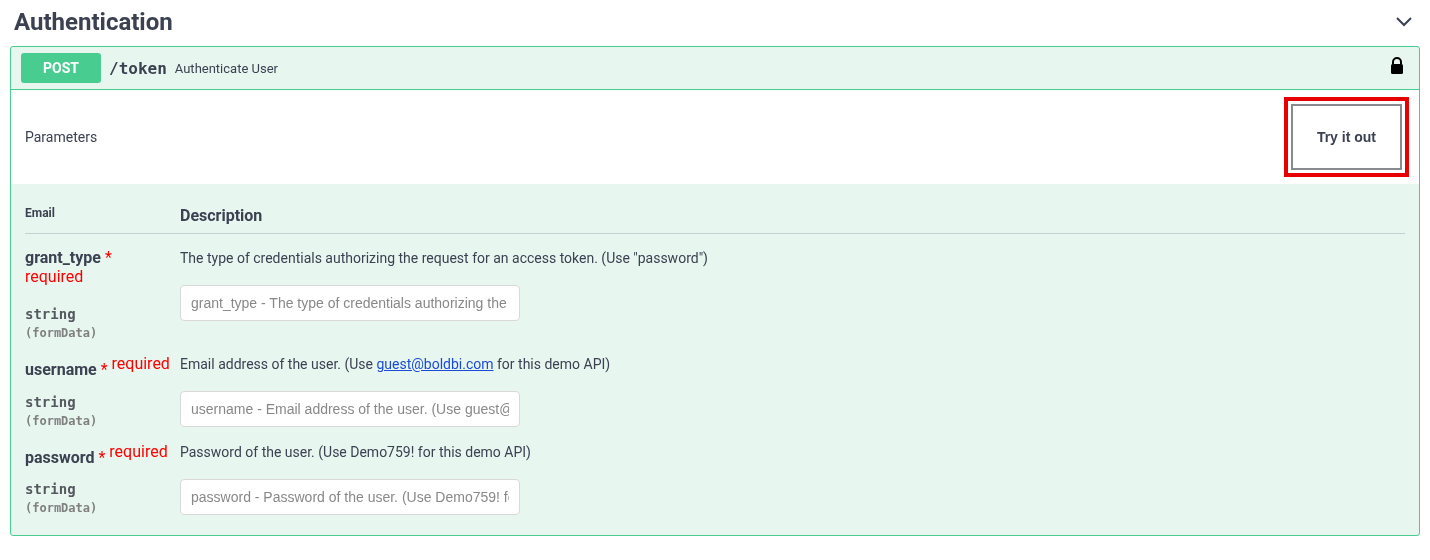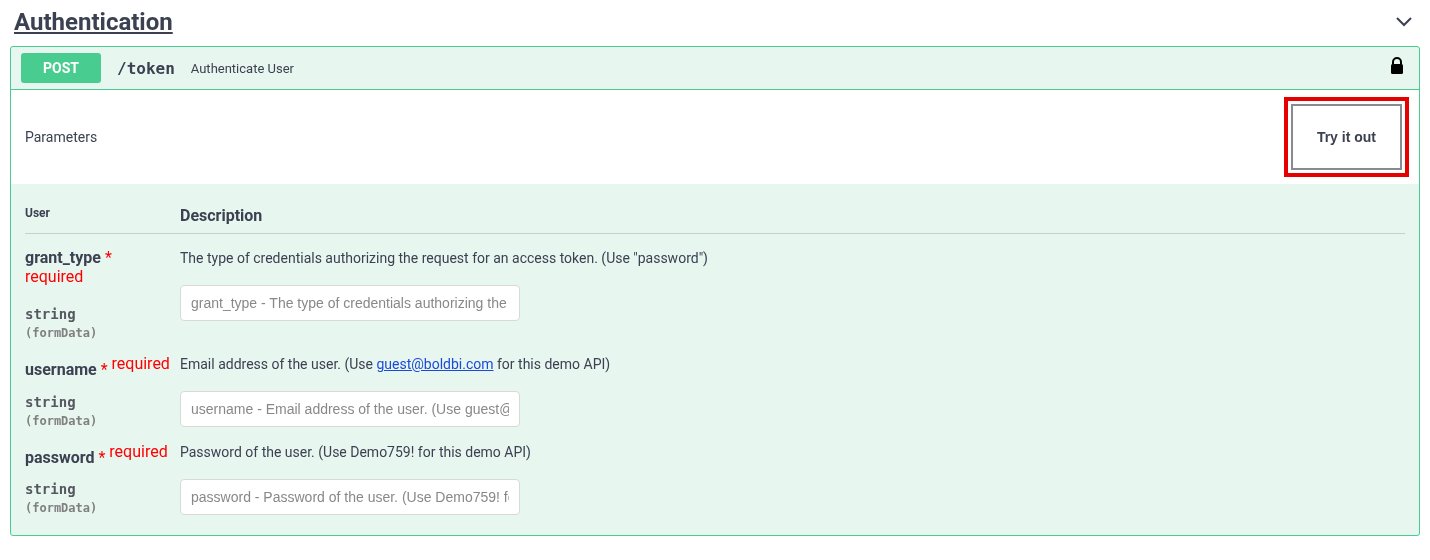--- a/index.html
+++ b/index.html
@@ -7,21 +7,20 @@
     font-family: -apple-system, BlinkMacSystemFont, "Segoe UI", Roboto, Helvetica, Arial, sans-serif;
     background: #ffffff;
     color: #3b4151;
     width: 1430px;
   }
   .section-header {
     display: flex;
     justify-content: space-between;
     align-items: center;
     padding: 8px 16px 10px 14px;
-    text-decoration: underline;
   }
   .section-header h2 {
     font-size: 24px;
     font-weight: 700;
     color: #3b4151;
   }
   .chevron {
     width: 20px;
     height: 20px;
   }
@@ -32,21 +31,21 @@
     border: 1px solid #49cc90;
     border-radius: 3px;
     background: #e8f6f0;
     overflow: visible;
   }
   .opblock-summary {
     display: flex;
     align-items: center;
     padding: 6px 10px;
     border-bottom: 1px solid #49cc90;
-    gap: 16px;
+    gap: 8px;
     position: relative;
   }
   .method-badge {
     background: #49cc90;
     color: #fff;
     font-weight: 700;
     font-size: 14px;
     padding: 7px 0;
     width: 80px;
     text-align: center;
@@ -205,21 +204,21 @@
 
     <div class="params-header">
       <h4>Parameters</h4>
       <div class="try-wrap">
         <button class="try-btn">Try it out</button>
       </div>
     </div>
 
     <div class="params-body">
       <div class="table-head">
-        <div class="col-name">User</div>
+        <div class="col-name">Email</div>
         <div class="col-desc">Description</div>
       </div>
 
       <div class="param-row">
         <div class="param-name-cell">
           <div>
             <span class="param-name">grant_type</span>
             <span class="star"> *</span>
             <span class="req">required</span>
           </div>

